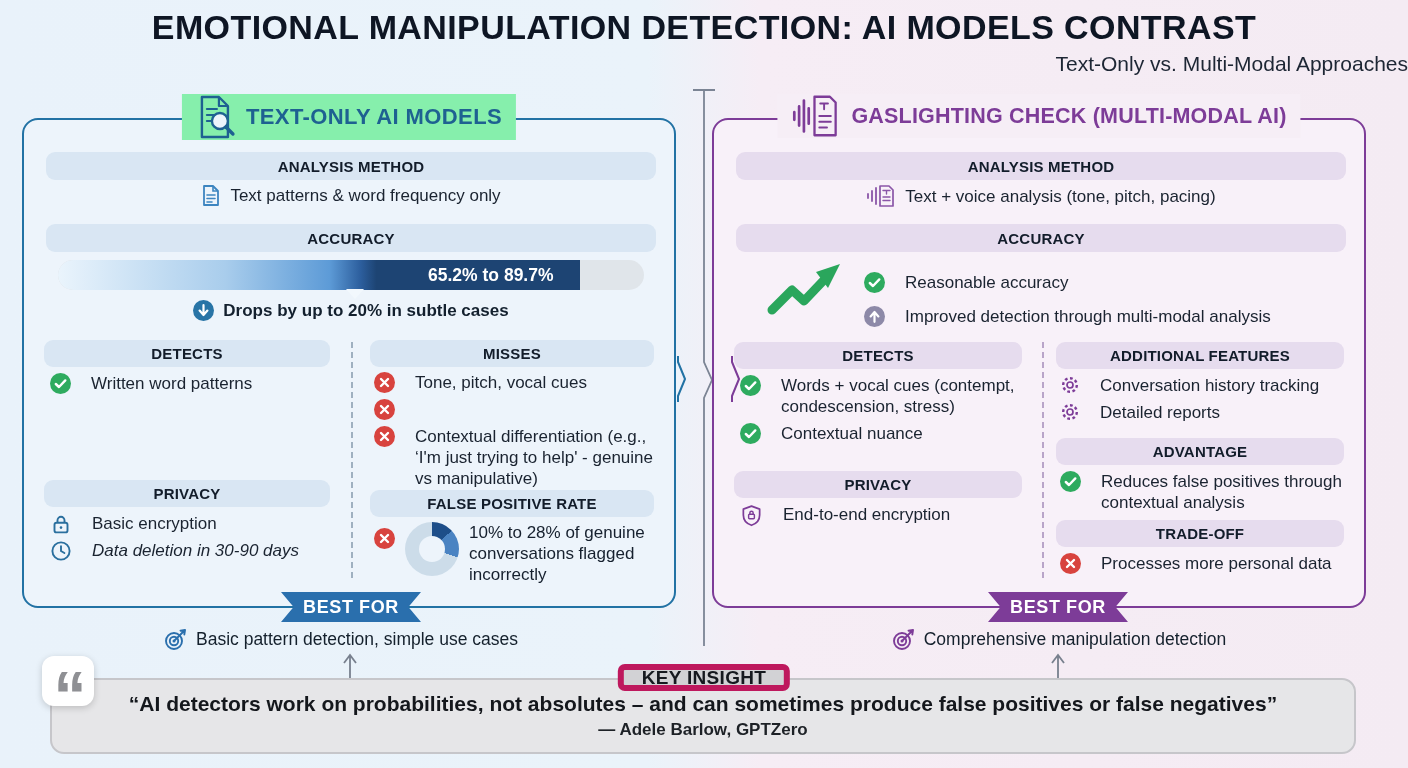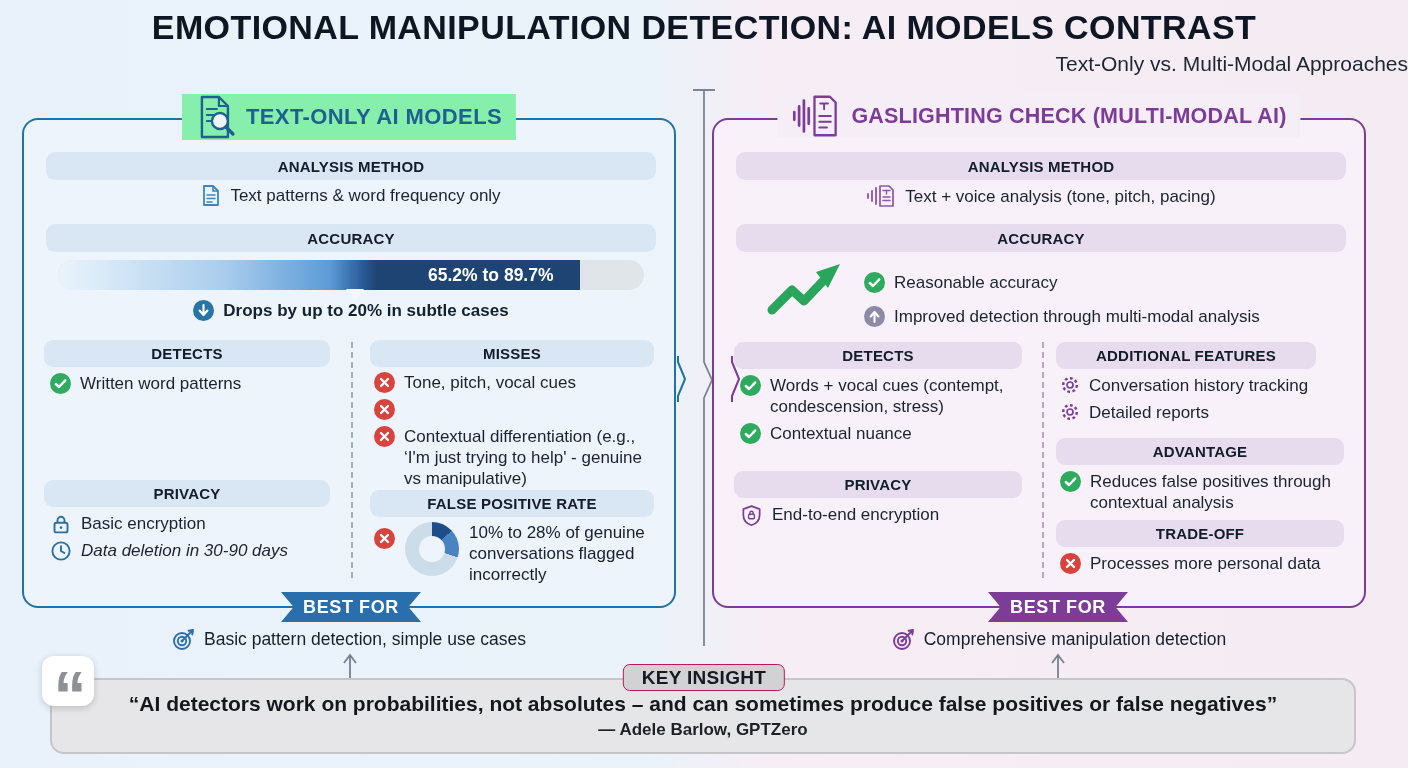--- a/index.html
+++ b/index.html
@@ -27,21 +27,21 @@
   .legend-text-purple { font-size:21.5px; font-weight:bold; color:#7d3c98; letter-spacing:.2px; }
 
   .pill { height:28px; border-radius:9px; display:flex; align-items:center; justify-content:center;
     font-size:15px; font-weight:bold; color:#121c2a; letter-spacing:.2px; }
   .pill.blue { background:#d9e6f3; }
   .pill.purple { background:#e6dcee; }
   .pill.wide { left:22px; width:610px; }
 
   .row { display:flex; align-items:center; gap:9px; font-size:17px; color:#1a2330; }
   .row .txt { line-height:21px; }
-  .item { display:flex; align-items:flex-start; gap:9px; font-size:17px; color:#1a2330; }
+  .item { display:flex; align-items:flex-start; gap:20px; font-size:17px; color:#1a2330; }
   .item .ic { flex:0 0 auto; margin-top:0px; }
   .item .txt { line-height:21px; }
 
   .vdash-blue { border-left:2px dashed #9fb0c0; width:0; }
   .vdash-purple { border-left:2px dashed #b9a5c9; width:0; }
 
   
   .acc-bar { left:34px; top:140px; width:586px; height:30px; border-radius:16px; background:#e0e5ea; overflow:hidden; }
   .acc-fill { height:100%; width:89%; border-radius:15px 0 0 15px;
     background:linear-gradient(90deg,#eaf4fc 0%,#a9cdec 32%,#5d9bd7 52%,#2c5e9d 58%,#1d4473 61%,#1d4473 100%);
@@ -62,21 +62,21 @@
   .ribbon.purple-r { background:#7d3c98; }
 
   .bestfor-row { display:flex; align-items:center; justify-content:center; gap:9px; font-size:17.5px; color:#14202c; }
 
   
   .ki-box { left:50px; top:678px; width:1306px; height:76px; background:#e6e6e8; border:2px solid #c6c6ca; border-radius:14px;
     display:flex; flex-direction:column; align-items:center; padding-top:11px; }
   .ki-quote { font-size:21px; font-weight:bold; color:#14171c; line-height:26px; }
   .ki-attr { font-size:17px; font-weight:bold; color:#1d2126; margin-top:3px; }
   .ki-pill { top:664px; left:50%; transform:translateX(-50%); height:27px; padding:0 18px; background:#d2d2d5;
-    border:1px solid #be185d; border-radius:7px; display:flex; align-items:center;
+    border:6px solid #be185d; border-radius:7px; display:flex; align-items:center;
     font-size:19px; font-weight:bold; color:#16191f; letter-spacing:.3px; }
   .quote-badge { left:42px; top:656px; width:52px; height:50px; background:#fff; border-radius:12px;
     box-shadow:0 2px 7px rgba(0,0,0,.18); display:flex; align-items:flex-start; justify-content:center; overflow:hidden; }
   .quote-glyph { font-size:66px; font-weight:bold; color:#8f9094; line-height:78px; letter-spacing:-4px; }
 </style>
 </head>
 <body>
 
 <div class="abs page-title">EMOTIONAL MANIPULATION DETECTION: AI MODELS CONTRAST</div>
 <div class="abs page-subtitle">Text-Only vs. Multi-Modal Approaches</div>
@@ -266,21 +266,21 @@
     <svg class="ic" width="23" height="23" viewBox="0 0 24 24">
       <path d="M12,2.2 L20.5,5.4 V11.5 C20.5,16.8 17,20.6 12,22.2 C7,20.6 3.5,16.8 3.5,11.5 V5.4 Z" fill="none" stroke="#7d3c98" stroke-width="1.8" stroke-linejoin="round"></path>
       <rect x="9" y="10.6" width="6" height="4.8" rx="1" fill="none" stroke="#7d3c98" stroke-width="1.5"></rect>
       <path d="M10.3,10.6 V9.2 a1.7,1.7 0 0 1 3.4,0 V10.6" fill="none" stroke="#7d3c98" stroke-width="1.5"></path>
     </svg>
     <span class="txt">End-to-end encryption</span>
   </div>
 
   <div class="abs vdash-purple" style="left:328px;top:222px;height:236px;"></div>
 
-  <div class="abs pill purple" style="left:342px;top:222px;width:260px;height:27px;">
+  <div class="abs pill purple" style="left:342px;top:222px;width:288px;height:27px;">
     <span>ADDITIONAL FEATURES</span>
   </div>
   <div class="abs item" style="left:346px;top:255px;width:290px;">
     <svg class="ic" width="20" height="20" viewBox="0 0 20 20">
       <circle cx="10" cy="10" r="3" fill="none" stroke="#7d3c98" stroke-width="1.7"></circle>
       <circle cx="10" cy="10" r="6.8" fill="none" stroke="#7d3c98" stroke-width="2.4" stroke-dasharray="2.8 2.5"></circle>
     </svg>
     <span class="txt">Conversation history tracking</span>
   </div>
   <div class="abs item" style="left:346px;top:282px;width:290px;">
@@ -319,21 +319,21 @@
   <path d="M11,0 V6 L18,23 L11,40 V46" stroke="#2272a4" stroke-width="2" fill="none" stroke-linejoin="round"></path>
 </svg>
 <svg class="abs" style="left:721px;top:356px;" width="22" height="46">
   <rect x="9" y="0" width="4" height="46" fill="#f8f1f9"></rect>
   <path d="M11,0 V6 L18,23 L11,40 V46" stroke="#7d3c98" stroke-width="2" fill="none" stroke-linejoin="round"></path>
 </svg>
 
 <div class="abs ribbon blue-r" style="left:281px;top:592px;width:140px;">
   <span>BEST FOR</span>
 </div>
-<div class="abs bestfor-row" style="left:22px;top:628px;width:654px;">
+<div class="abs bestfor-row" style="left:14px;top:628px;width:654px;">
   <svg width="23" height="23" viewBox="0 0 23 23">
     <circle cx="10" cy="13" r="8" fill="none" stroke="#2a6fad" stroke-width="1.9"></circle>
     <circle cx="10" cy="13" r="4.2" fill="none" stroke="#2a6fad" stroke-width="1.9"></circle>
     <circle cx="10" cy="13" r="1.5" fill="#2a6fad"></circle>
     <path d="M21,2 L10,13 M21,2 L16.5,2.7 M21,2 L20.3,6.5" stroke="#2a6fad" stroke-width="1.9" fill="none" stroke-linecap="round"></path>
   </svg>
   <span>Basic pattern detection, simple use cases</span>
 </div>
 
 <div class="abs ribbon purple-r" style="left:988px;top:592px;width:140px;">

